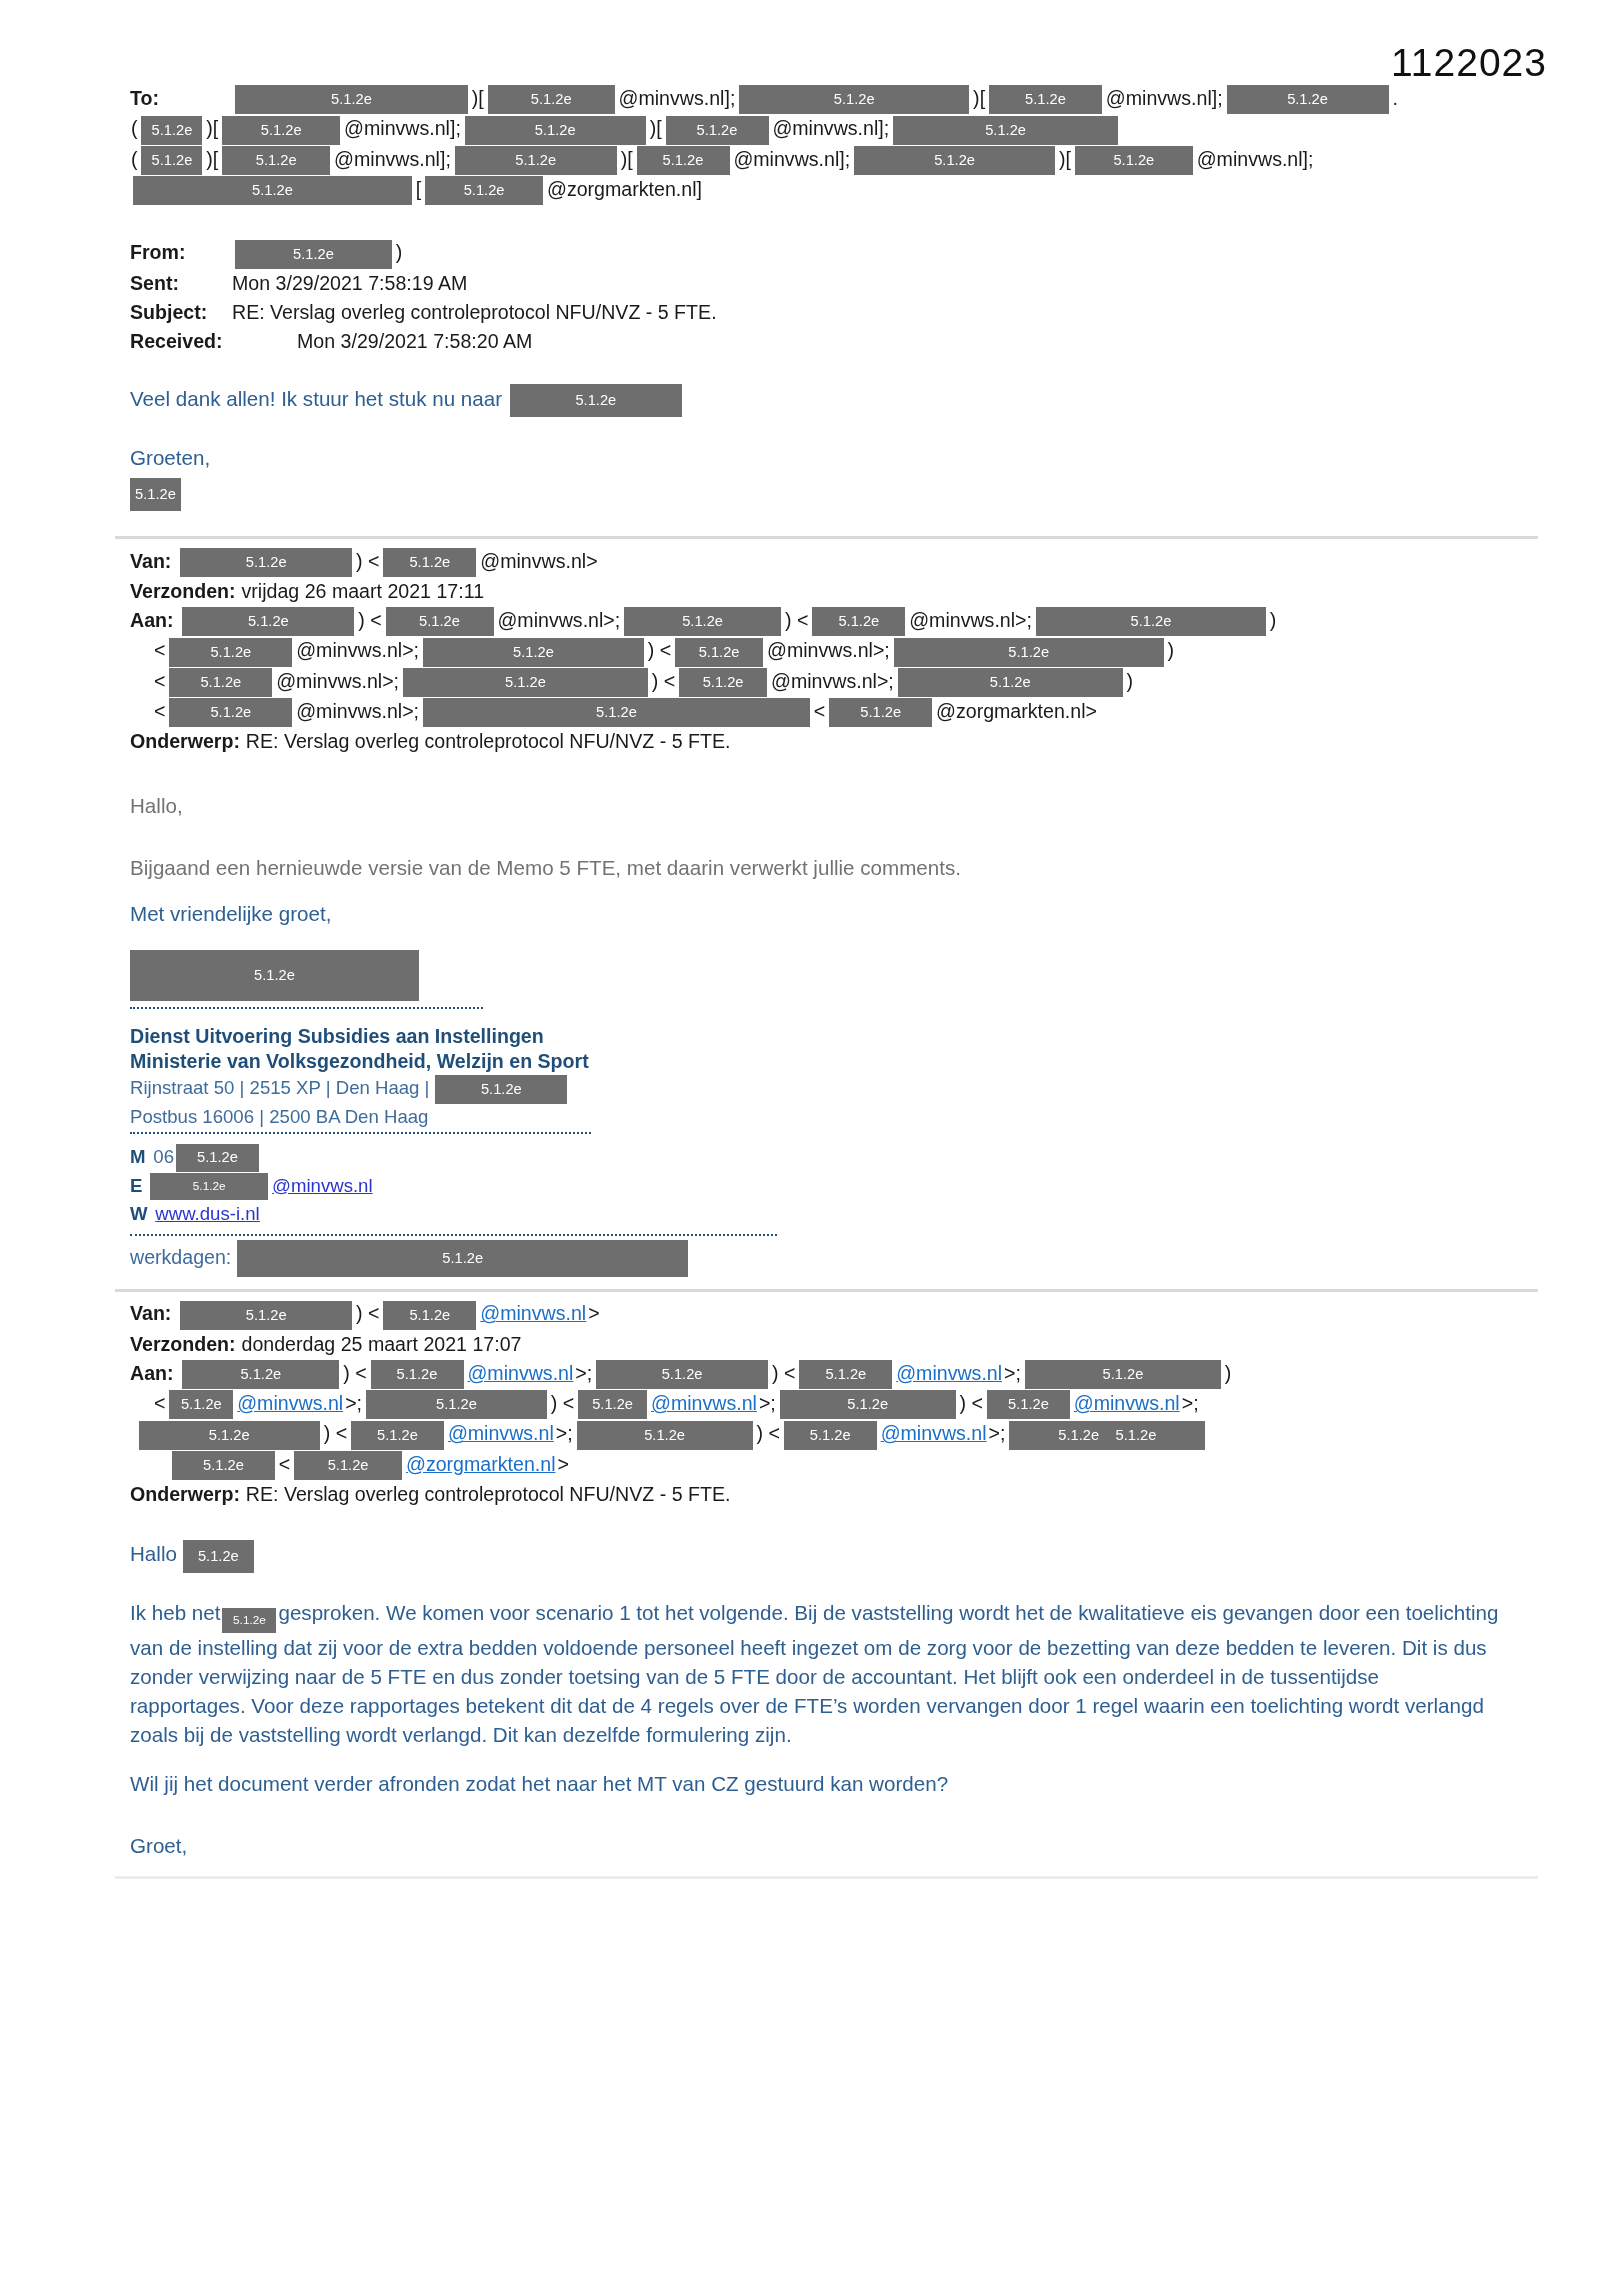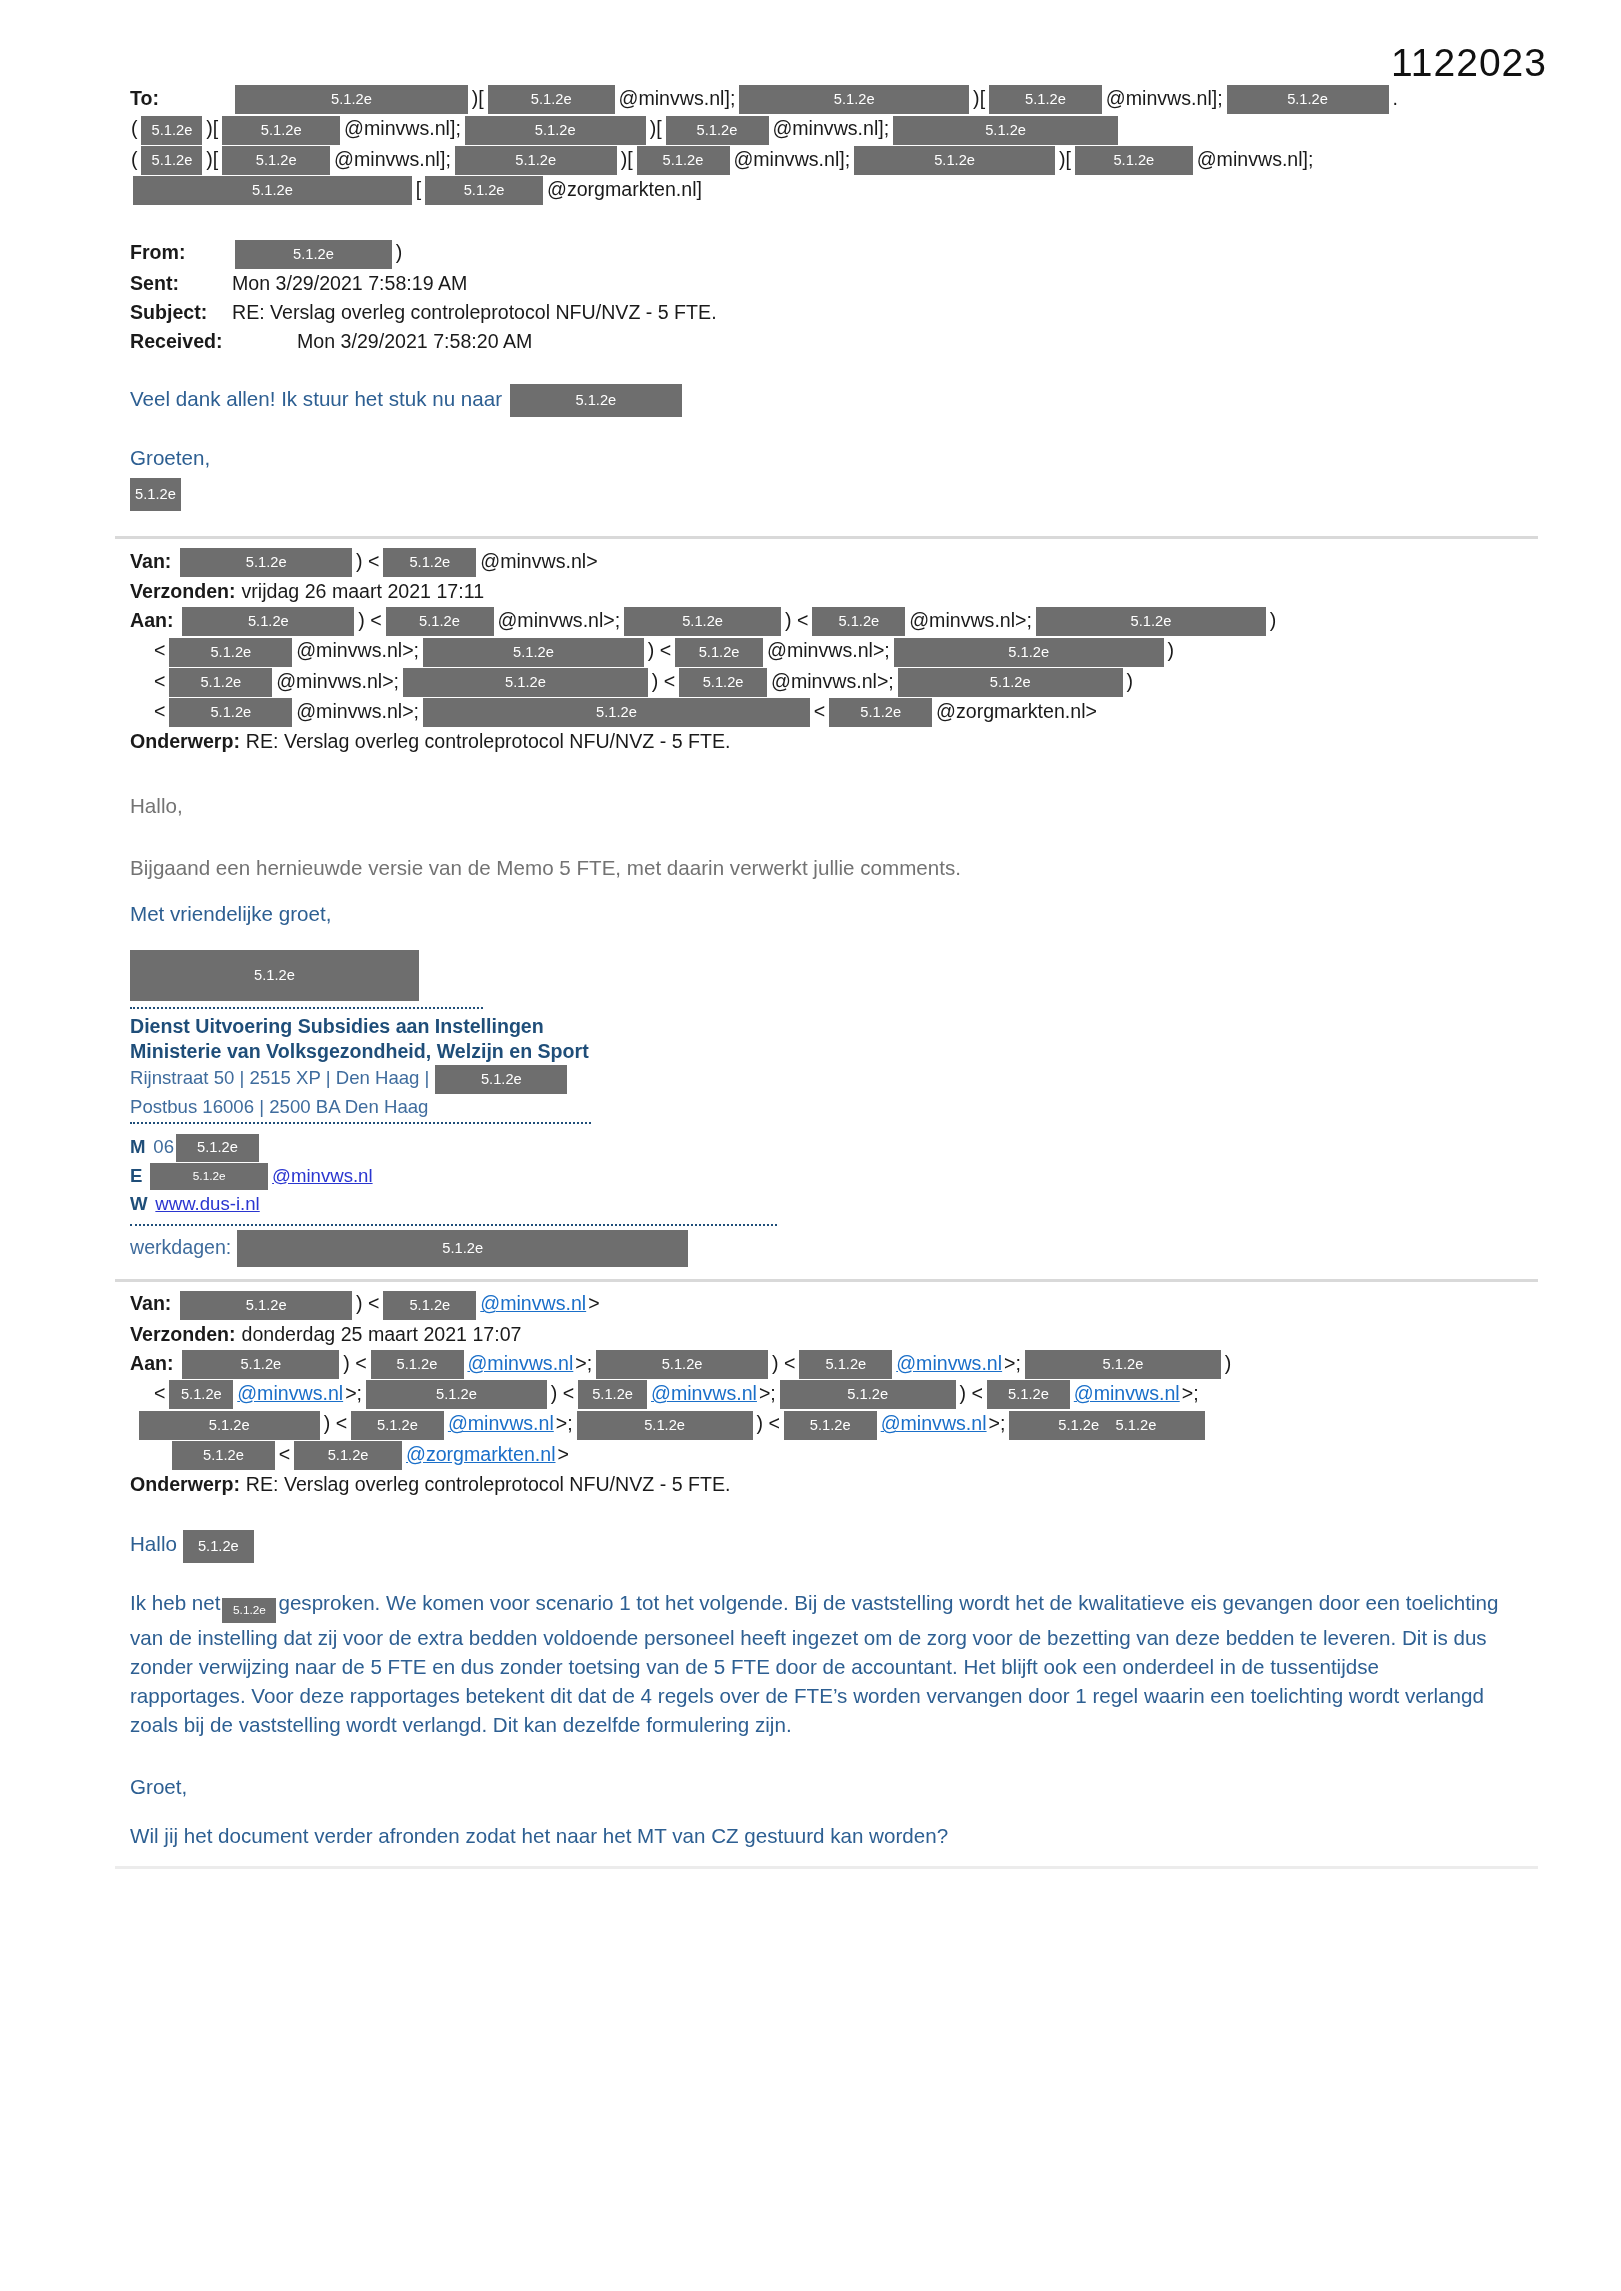--- a/index.html
+++ b/index.html
@@ -52,21 +52,21 @@
   .mvg{margin-top:17px}
 
   
   .sig-bigbox{margin-top:21.6px}
   .sig-bigbox .redact{width:289px;height:51px;line-height:51px;margin:0}
   .dotted{border-top:2.9px dotted #1f4e79;height:2.9px;margin-top:3.9px}
   .dot1{width:353px;margin-top:5.9px}
   .dot2{width:461px;margin-top:2.9px}
   .dot3{width:647px;margin-top:5.9px}
   .sig-org{font-size:19.6px;font-weight:bold;color:#1f4e79;line-height:25.5px}
-  .sig-org.first{margin-top:4px}
+  .sig-org.first{margin-top:14px}
   .sig-addr{font-size:18.6px;color:#3f6c9d;line-height:25.5px}
   .sig-addr .redact{height:29px;line-height:29px;margin-left:5.9px;width:132px}
   .mew{font-size:18.6px;line-height:27.4px;color:#3f6c9d}
   .mew .lbl{font-weight:bold;color:#1f4e79;margin-right:7.8px}
   .mew.first{margin-top:7.8px}
   .mew .redact{height:27.4px;line-height:27.4px}
   .mew .redact.m{width:83px;margin-left:2px}
   .mew .redact.e{width:118px;margin:0 3.9px 0 0}
   .slink{color:#2a35d0;text-decoration:underline;cursor:pointer}
   .werk{margin-top:1px;font-size:19.6px;color:#3f6c9d;line-height:39px}
@@ -182,19 +182,19 @@
   </div>
 
   <div class="bodyline blue hallo2">
     <span>Hallo</span><span class="redact" style="width: 71px;">5.1.2e</span>
   </div>
 
   <div class="bodyline blue bigpara">
     <span>Ik heb net</span><span class="redact sm" style="width: 54px;">5.1.2e</span><span>gesproken. We komen voor scenario 1 tot het volgende. Bij de vaststelling wordt het de kwalitatieve eis gevangen door een toelichting van de instelling dat zij voor de extra bedden voldoende personeel heeft ingezet om de zorg voor de bezetting van deze bedden te leveren. Dit is dus zonder verwijzing naar de 5 FTE en dus zonder toetsing van de 5 FTE door de accountant. Het blijft ook een onderdeel in de tussentijdse rapportages. Voor deze rapportages betekent dit dat de 4 regels over de FTE’s worden vervangen door 1 regel waarin een toelichting wordt verlangd zoals bij de vaststelling wordt verlangd. Dit kan dezelfde formulering zijn.</span>
   </div>
 
+  <div class="bodyline blue question">Wil jij het document verder afronden zodat het naar het MT van CZ gestuurd kan worden?</div>
   <div class="bodyline blue closing">Groet,</div>
-  <div class="bodyline blue question">Wil jij het document verder afronden zodat het naar het MT van CZ gestuurd kan worden?</div>
 
   <div class="divider faint d3"></div>
 
 </div>
 
 
 </body></html>

